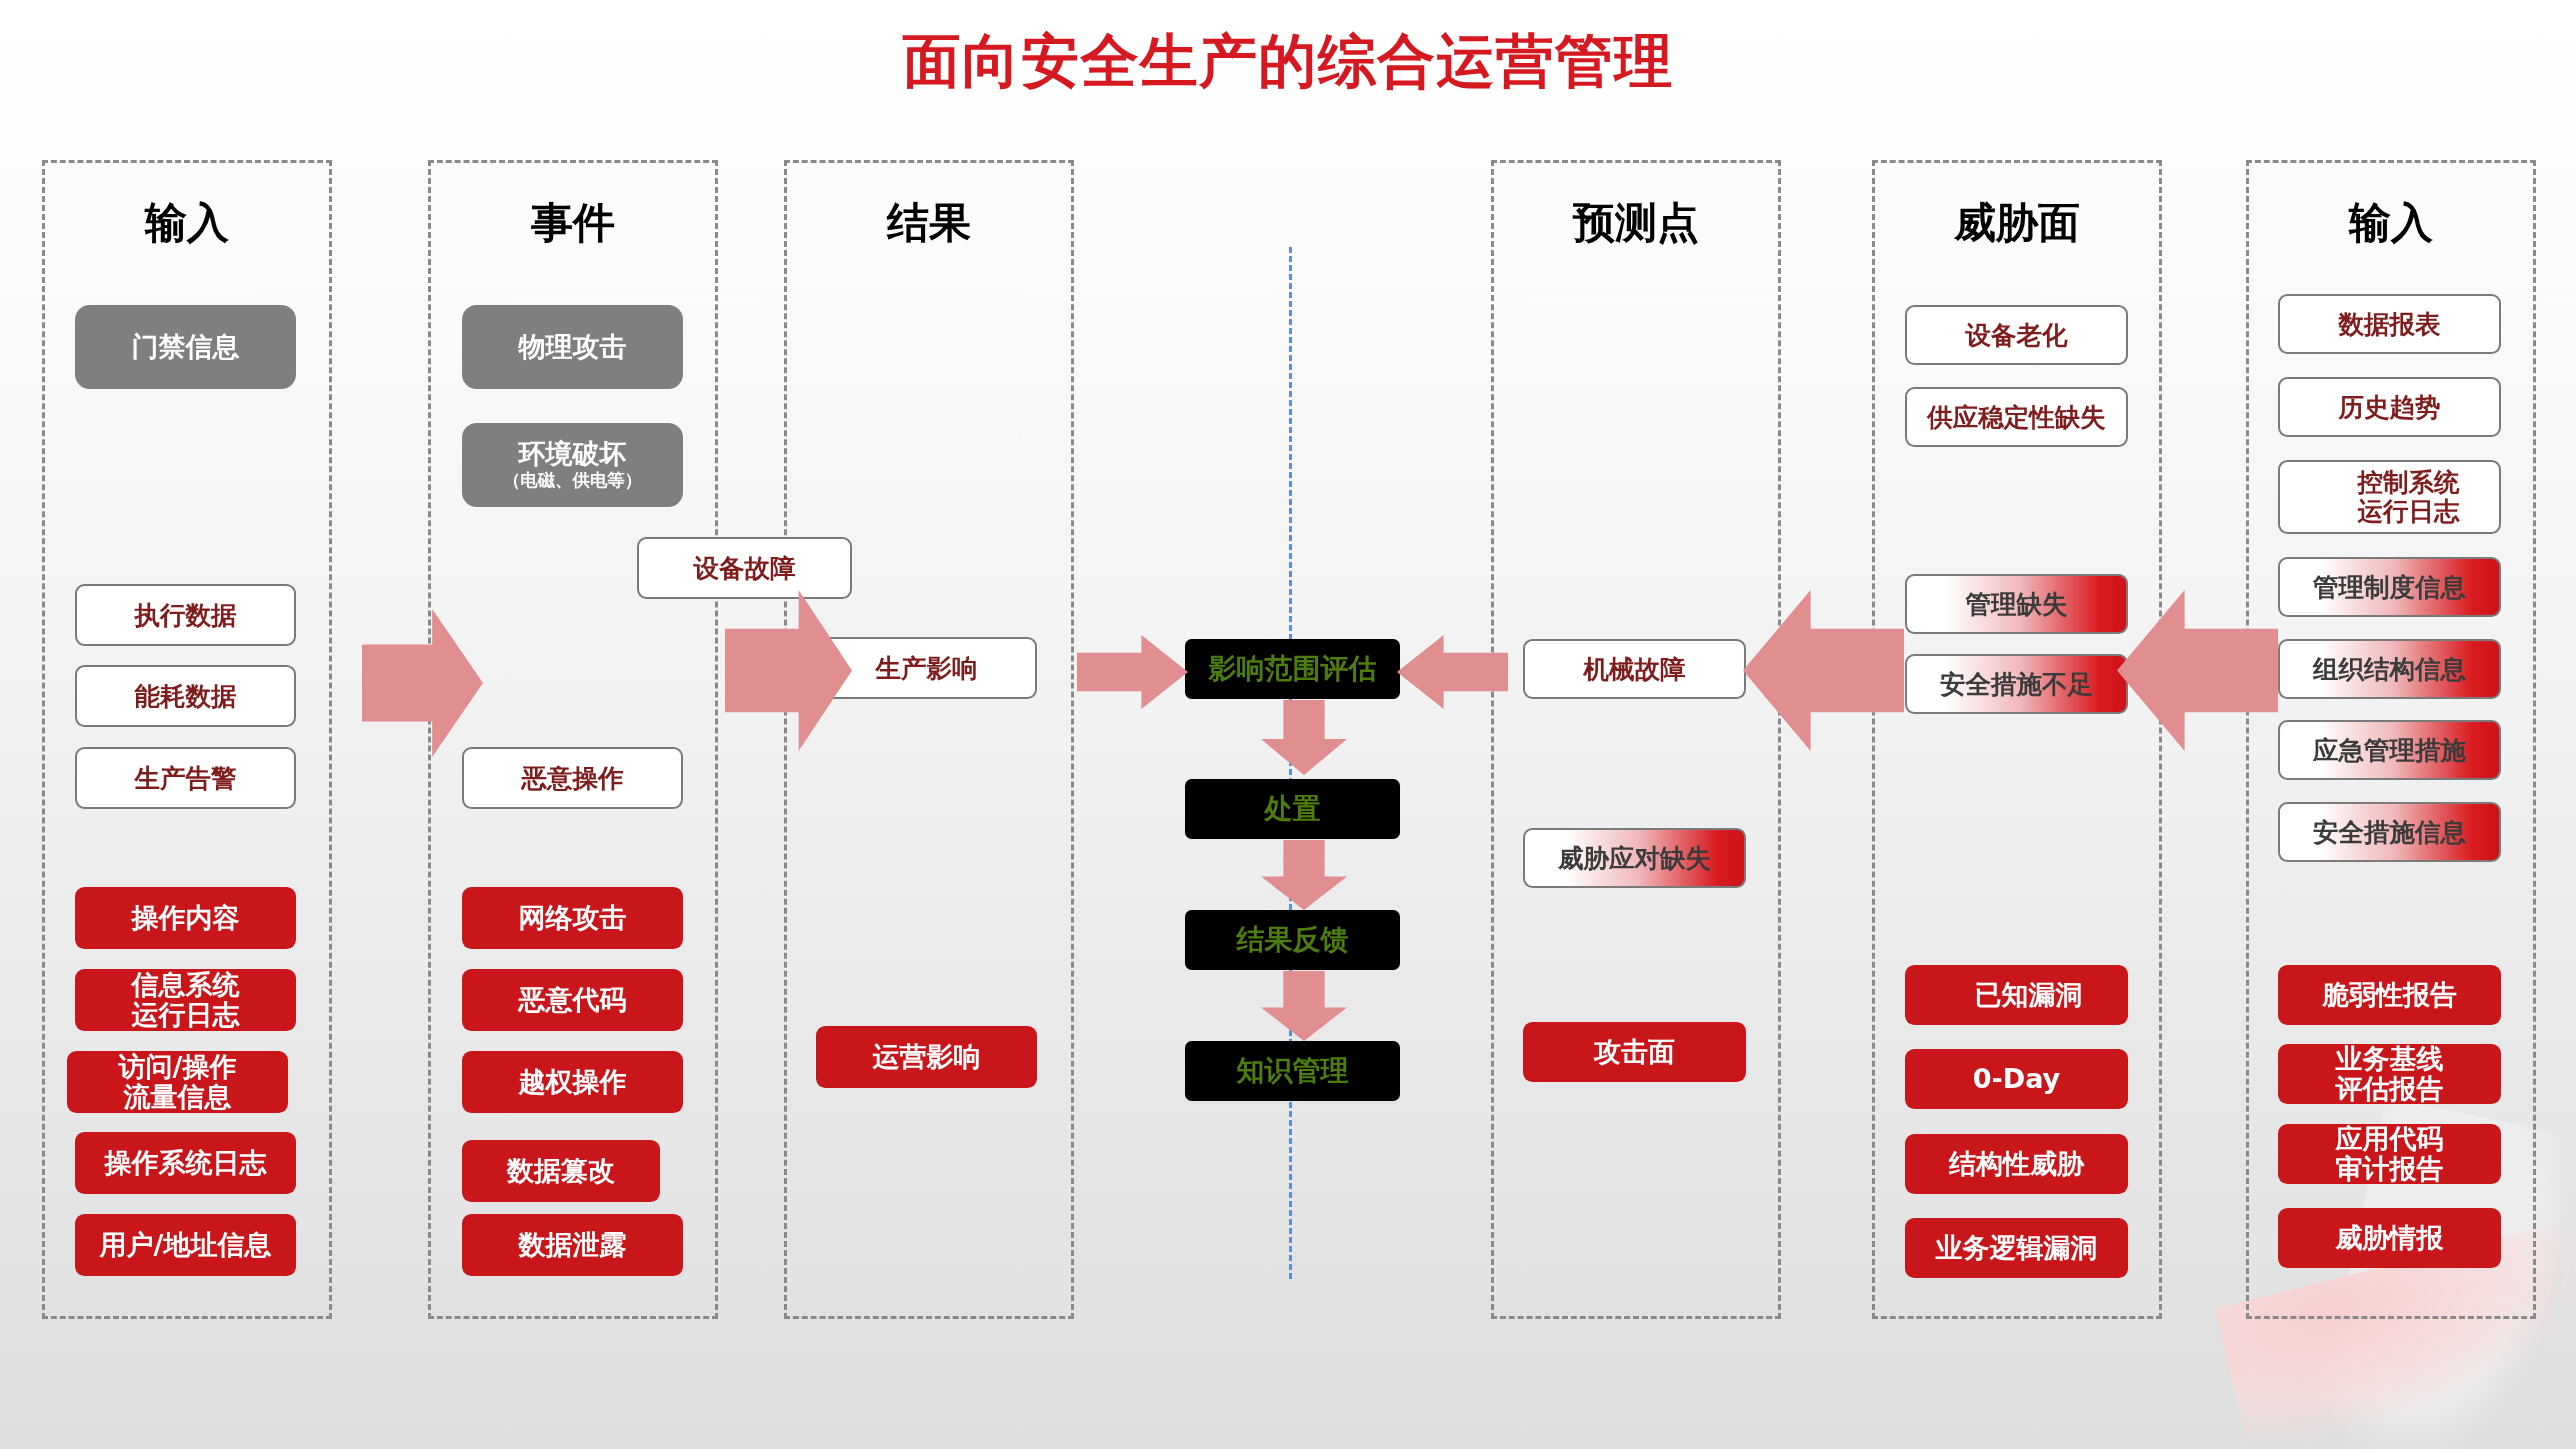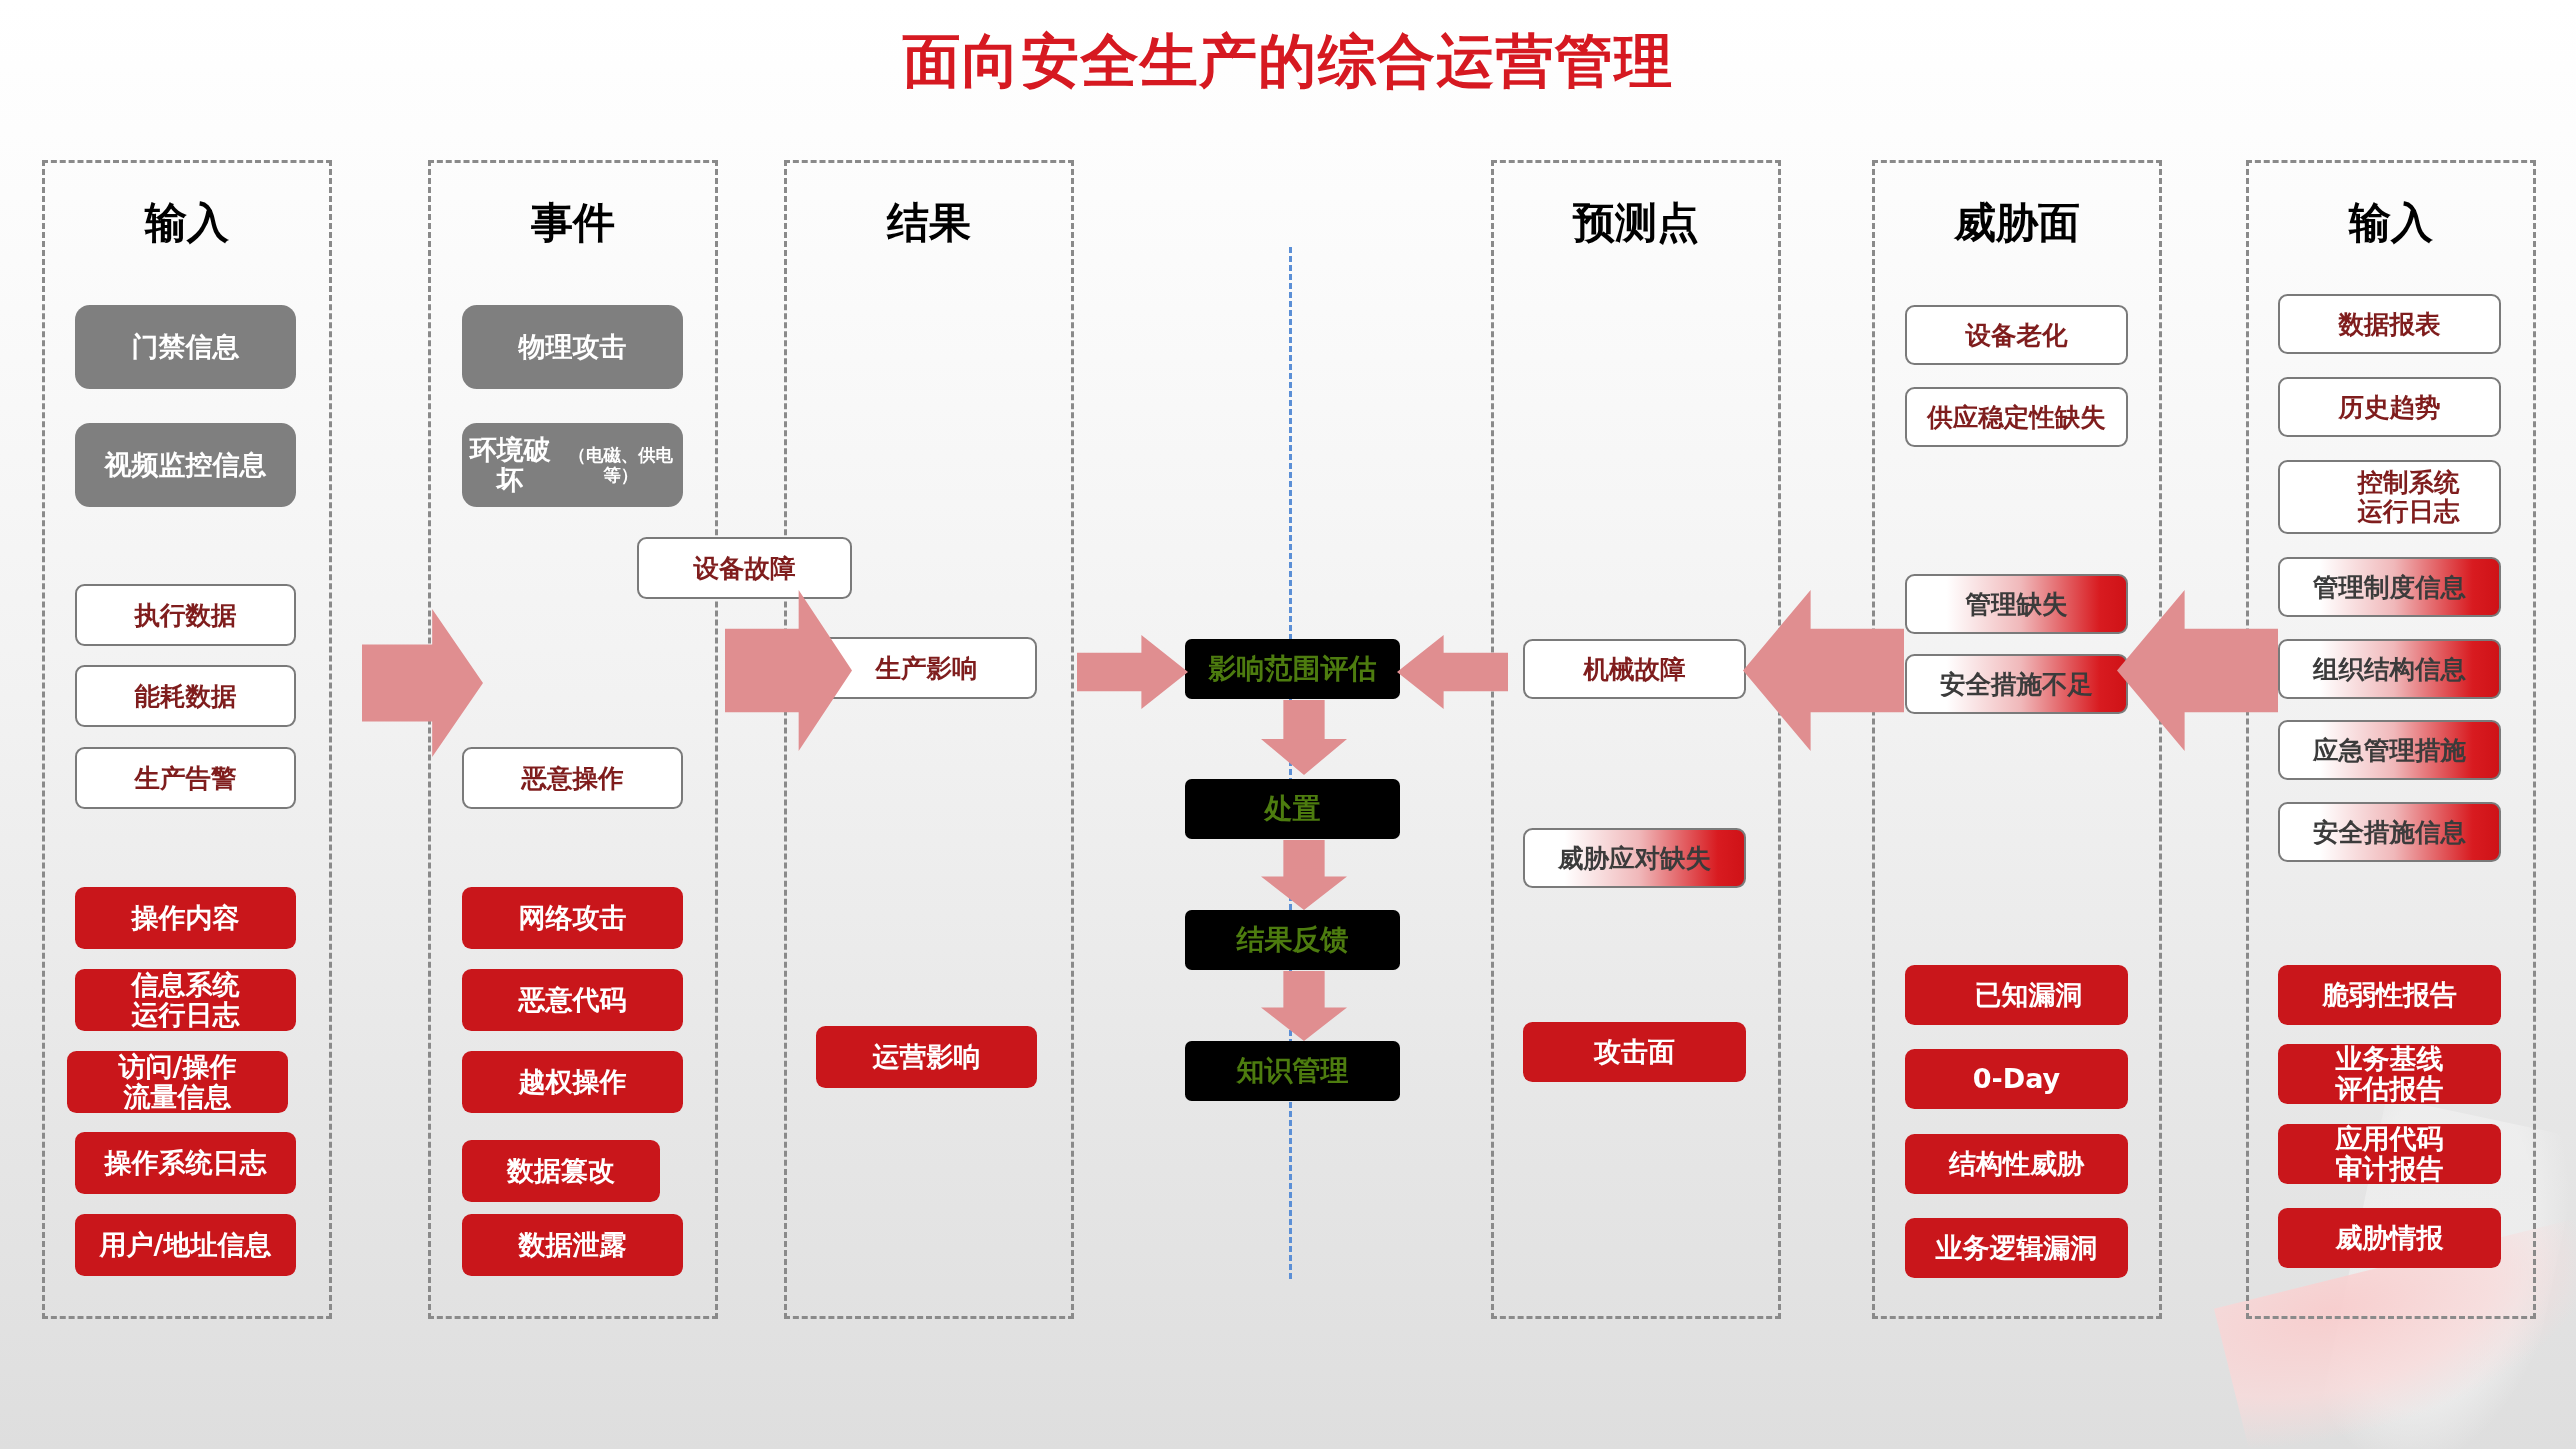--- a/index.html
+++ b/index.html
@@ -76,37 +76,36 @@
 
   <div class="swoosh swoosh-b"></div>
   <div class="swoosh swoosh-a"></div>
 
   <div class="title">面向安全生产的综合运营管理</div>
 
   <div class="col" style="left:42px;top:160px;width:290px;height:1159px;">
     <div class="col-title" style="top:32px;">输入</div>
   </div>
   <div class="box b-gray" style="left:75px;top:305px;width:221px;height:84px;font-size:27px;">门禁信息</div>
-  <div class="box b-gray" style="left:75px;top:423px;width:221px;height:84px;font-size:27px;">视频监控信息</div>
   <div class="box b-white" style="left:75px;top:584px;width:221px;height:62px;font-size:25.5px;">执行数据</div>
   <div class="box b-white" style="left:75px;top:665px;width:221px;height:62px;font-size:25.5px;">能耗数据</div>
   <div class="box b-white" style="left:75px;top:747px;width:221px;height:62px;font-size:25.5px;">生产告警</div>
   <div class="box b-red" style="left:75px;top:887px;width:221px;height:62px;font-size:27px;">操作内容</div>
   <div class="box b-red" style="left:75px;top:969px;width:221px;height:62px;font-size:27px;white-space:pre-line;">信息系统
 运行日志</div>
   <div class="box b-red" style="left:67px;top:1051px;width:221px;height:62px;font-size:27px;white-space:pre-line;">访问/操作
 流量信息</div>
   <div class="box b-red" style="left:75px;top:1132px;width:221px;height:62px;font-size:27px;">操作系统日志</div>
   <div class="box b-red" style="left:75px;top:1214px;width:221px;height:62px;font-size:27px;">用户/地址信息</div>
 
   <div class="col" style="left:428px;top:160px;width:290px;height:1159px;">
     <div class="col-title" style="top:32px;">事件</div>
   </div>
   <div class="box b-gray" style="left:462px;top:305px;width:221px;height:84px;font-size:27px;">物理攻击</div>
-  <div class="box b-gray" style="left:462px;top:423px;width:221px;height:84px;font-size:27px;">
+  <div class="box b-gray" style="left:462px;top:423px;width:221px;height:84px;font-size:27px;flex-direction:column;">
     <span>环境破坏</span>
     <span class="sub">（电磁、供电等）</span>
   </div>
   <div class="box b-white" style="left:462px;top:747px;width:221px;height:62px;font-size:25.5px;">恶意操作</div>
   <div class="box b-red" style="left:462px;top:887px;width:221px;height:62px;font-size:27px;">网络攻击</div>
   <div class="box b-red" style="left:462px;top:969px;width:221px;height:62px;font-size:27px;">恶意代码</div>
   <div class="box b-red" style="left:462px;top:1051px;width:221px;height:62px;font-size:27px;">越权操作</div>
   <div class="box b-red" style="left:462px;top:1132px;width:198px;height:62px;font-size:27px;margin-top:8px;">数据篡改</div>
   <div class="box b-red" style="left:462px;top:1214px;width:221px;height:62px;font-size:27px;">数据泄露</div>
 

